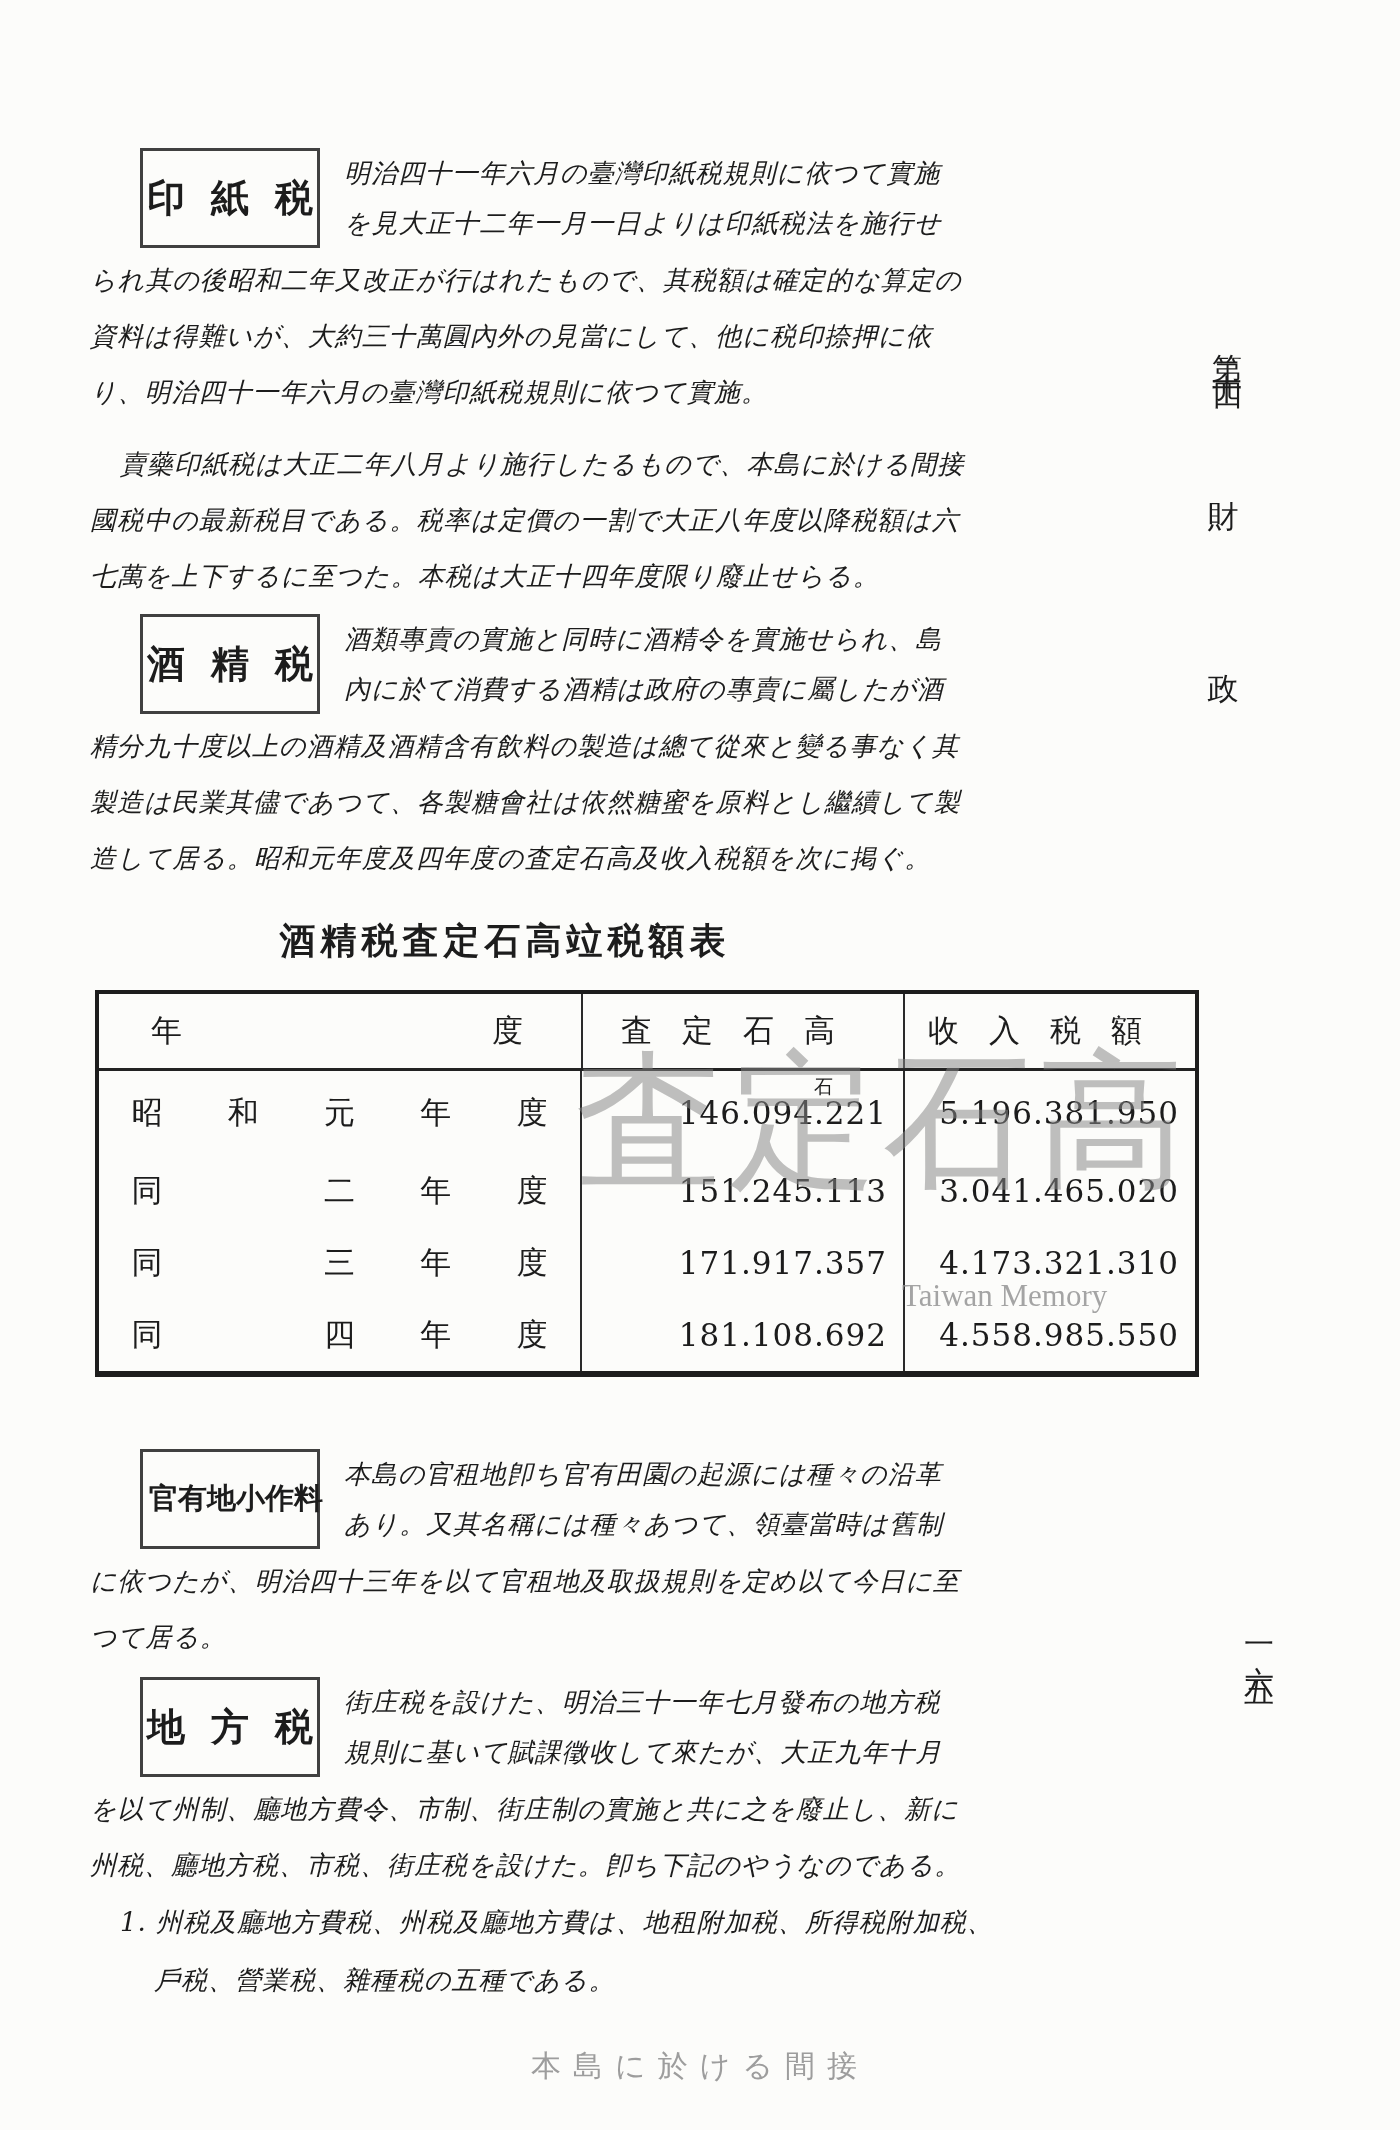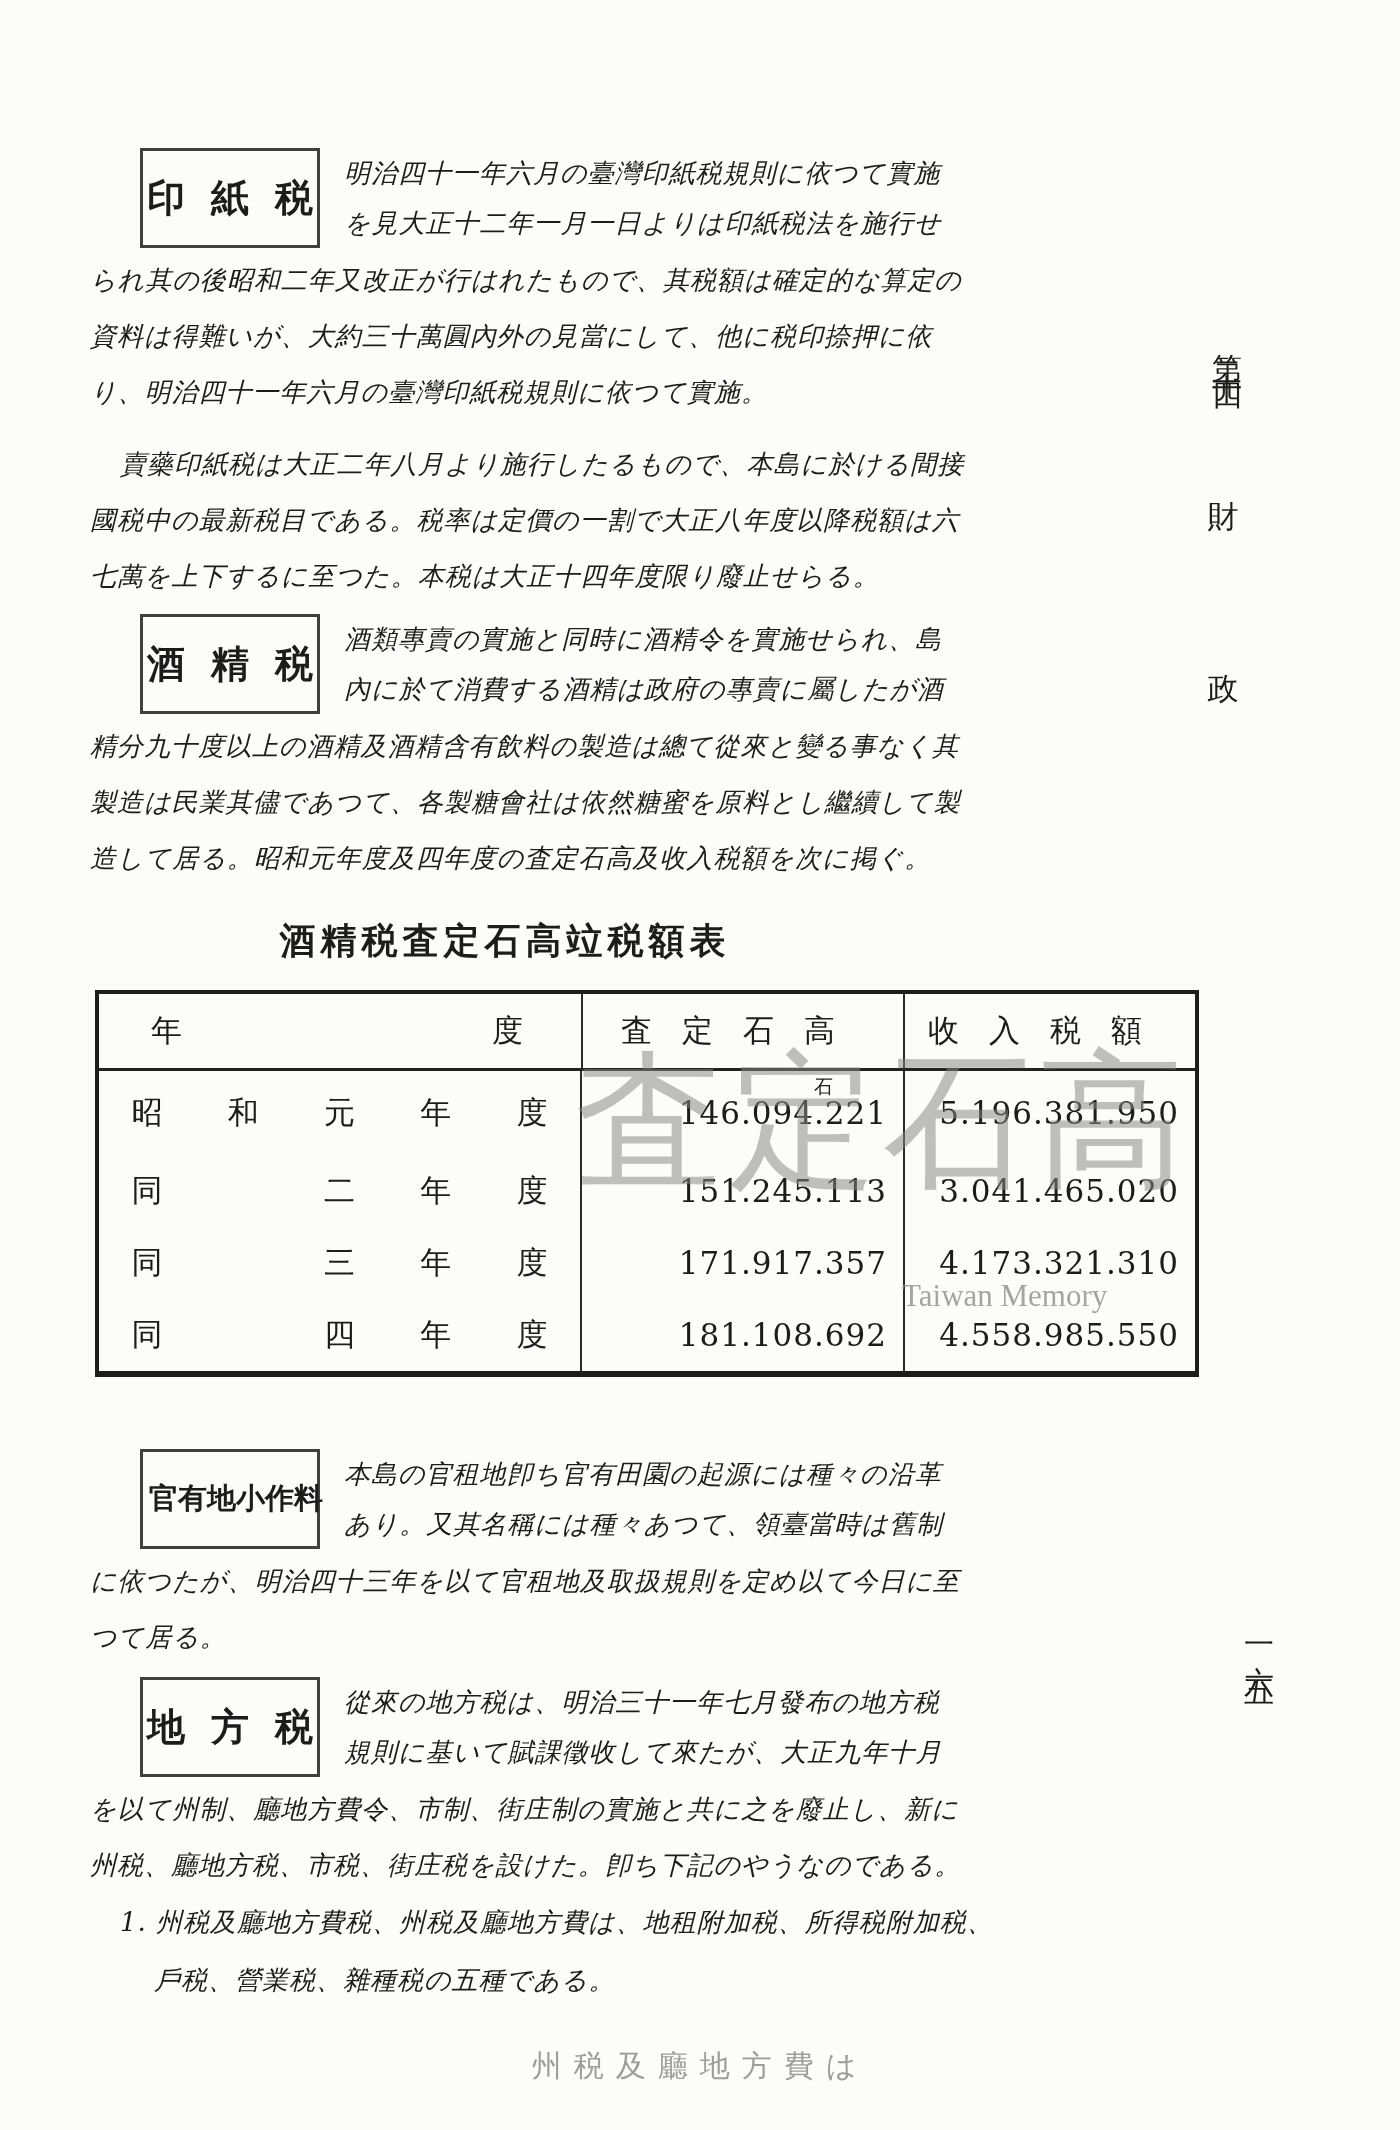--- a/index.html
+++ b/index.html
@@ -292,34 +292,34 @@
       <div class="line">に依つたが、明治四十三年を以て官租地及取扱規則を定め以て今日に至</div>
       <div class="line">つて居る。</div>
     </div>
 
     <div class="sec sec-chiho">
       <div class="head-row">
         <div class="tax-box">
           <span class="box-label">地方税</span>
         </div>
         <div class="intro">
-          <div class="line">從來の地方税は、明治三十一年七月發布の地方税</div>
+          <div class="line">街庄税を設けた、明治三十一年七月發布の地方税</div>
           <div class="line">規則に基いて賦課徵收して來たが、大正九年十月</div>
         </div>
       </div>
       <div class="line">を以て州制、廳地方費令、市制、街庄制の實施と共に之を廢止し、新に</div>
       <div class="line">州税、廳地方税、市税、街庄税を設けた。卽ち下記のやうなのである。</div>
       <div class="line list-line indent1">1. 州税及廳地方費税、州税及廳地方費は、地租附加税、所得税附加税、</div>
       <div class="line list-line indent2">戶税、營業税、雜種税の五種である。</div>
     </div>
 
   </div>
 
   <div class="v-text v-chapter">第二十四</div>
   <div class="m-char m-zai">財</div>
   <div class="m-char m-sei">政</div>
   <div class="v-text v-pageno">一六五</div>
 
   <div class="wm-center">査定石高</div>
   <div class="wm-latin">Taiwan Memory</div>
-  <div class="wm-bottom">州税及廳地方費は</div>
+  <div class="wm-bottom">本島に於ける間接</div>
 
 </div>
 
 </body></html>

